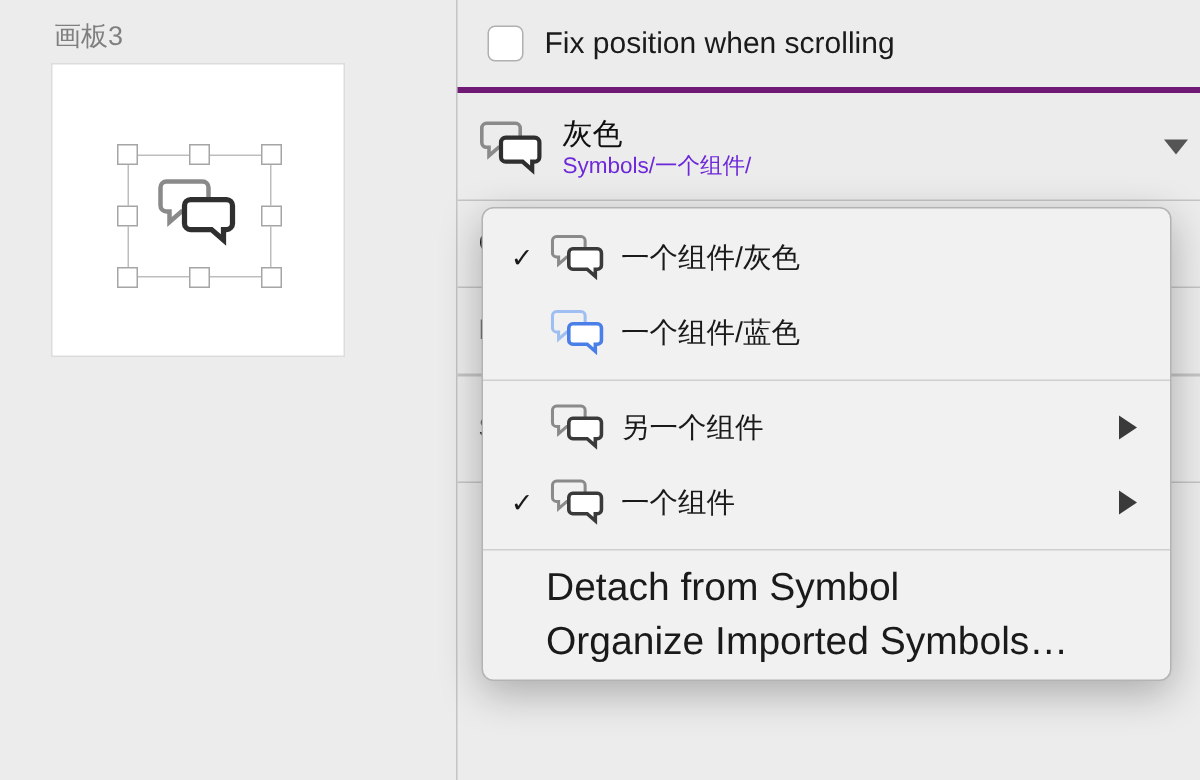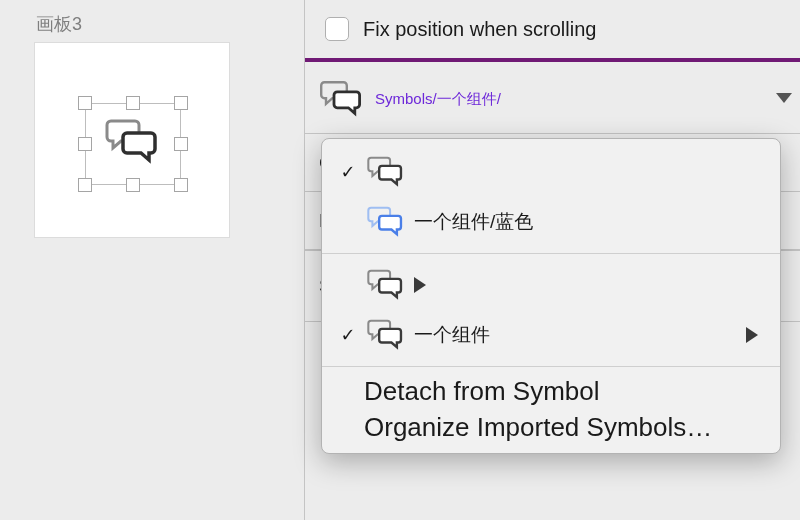--- a/index.html
+++ b/index.html
@@ -188,20 +188,21 @@
     </div>
 
     <div class="symbol-row">
       <div class="icon-slot">
         <svg viewBox="0 0 56 50" width="46" height="40">
           <path d="M6 4 h24 a4 4 0 0 1 4 4 v12 a4 4 0 0 1 -4 4 h-14 l-8 7 v-7 h-2 a4 4 0 0 1 -4 -4 v-12 a4 4 0 0 1 4 -4 z" fill="none" stroke="#8a8a8a" stroke-width="3"></path>
           <path d="M22 16 h24 a4 4 0 0 1 4 4 v12 a4 4 0 0 1 -4 4 h-2 v7 l-8 -7 h-14 a4 4 0 0 1 -4 -4 v-12 a4 4 0 0 1 4 -4 z" fill="#fff" stroke="#2f2f2f" stroke-width="3.5"></path>
         </svg>
       </div>
       <div class="sym-text">
+        <span class="sym-name">灰色</span>
         <span class="sym-path">Symbols/一个组件/</span>
       </div>
       <div class="chevron-down"></div>
     </div>
 
     <div class="hidden-row">
         <span>C</span>
       </div>
     <div class="hidden-row">
         <span>E</span>
@@ -212,40 +213,42 @@
 
     <div class="popover">
       <div class="menu-item">
         <div class="check-col">✓</div>
         <div class="mi-icon">
           <svg viewBox="0 0 56 50" width="40" height="34">
             <path d="M6 4 h24 a4 4 0 0 1 4 4 v12 a4 4 0 0 1 -4 4 h-14 l-8 7 v-7 h-2 a4 4 0 0 1 -4 -4 v-12 a4 4 0 0 1 4 -4 z" fill="none" stroke="#8a8a8a" stroke-width="3"></path>
             <path d="M22 16 h24 a4 4 0 0 1 4 4 v12 a4 4 0 0 1 -4 4 h-2 v7 l-8 -7 h-14 a4 4 0 0 1 -4 -4 v-12 a4 4 0 0 1 4 -4 z" fill="#fff" stroke="#3a3a3a" stroke-width="3.5"></path>
           </svg>
         </div>
+        <div class="mi-label">一个组件/灰色</div>
       </div>
       <div class="menu-item">
         <div class="check-col"></div>
         <div class="mi-icon">
           <svg viewBox="0 0 56 50" width="40" height="34">
             <path d="M6 4 h24 a4 4 0 0 1 4 4 v12 a4 4 0 0 1 -4 4 h-14 l-8 7 v-7 h-2 a4 4 0 0 1 -4 -4 v-12 a4 4 0 0 1 4 -4 z" fill="none" stroke="#9fbef2" stroke-width="3"></path>
             <path d="M22 16 h24 a4 4 0 0 1 4 4 v12 a4 4 0 0 1 -4 4 h-2 v7 l-8 -7 h-14 a4 4 0 0 1 -4 -4 v-12 a4 4 0 0 1 4 -4 z" fill="#fff" stroke="#4a7fe8" stroke-width="3.5"></path>
           </svg>
         </div>
         <div class="mi-label">一个组件/蓝色</div>
       </div>
       <div class="menu-sep"></div>
       <div class="menu-item">
         <div class="check-col"></div>
         <div class="mi-icon">
           <svg viewBox="0 0 56 50" width="40" height="34">
             <path d="M6 4 h24 a4 4 0 0 1 4 4 v12 a4 4 0 0 1 -4 4 h-14 l-8 7 v-7 h-2 a4 4 0 0 1 -4 -4 v-12 a4 4 0 0 1 4 -4 z" fill="none" stroke="#8a8a8a" stroke-width="3"></path>
             <path d="M22 16 h24 a4 4 0 0 1 4 4 v12 a4 4 0 0 1 -4 4 h-2 v7 l-8 -7 h-14 a4 4 0 0 1 -4 -4 v-12 a4 4 0 0 1 4 -4 z" fill="#fff" stroke="#3a3a3a" stroke-width="3.5"></path>
           </svg>
         </div>
+        <div class="mi-label">另一个组件</div>
         <div class="submenu-arrow"></div>
       </div>
       <div class="menu-item">
         <div class="check-col">✓</div>
         <div class="mi-icon">
           <svg viewBox="0 0 56 50" width="40" height="34">
             <path d="M6 4 h24 a4 4 0 0 1 4 4 v12 a4 4 0 0 1 -4 4 h-14 l-8 7 v-7 h-2 a4 4 0 0 1 -4 -4 v-12 a4 4 0 0 1 4 -4 z" fill="none" stroke="#8a8a8a" stroke-width="3"></path>
             <path d="M22 16 h24 a4 4 0 0 1 4 4 v12 a4 4 0 0 1 -4 4 h-2 v7 l-8 -7 h-14 a4 4 0 0 1 -4 -4 v-12 a4 4 0 0 1 4 -4 z" fill="#fff" stroke="#3a3a3a" stroke-width="3.5"></path>
           </svg>
         </div>

